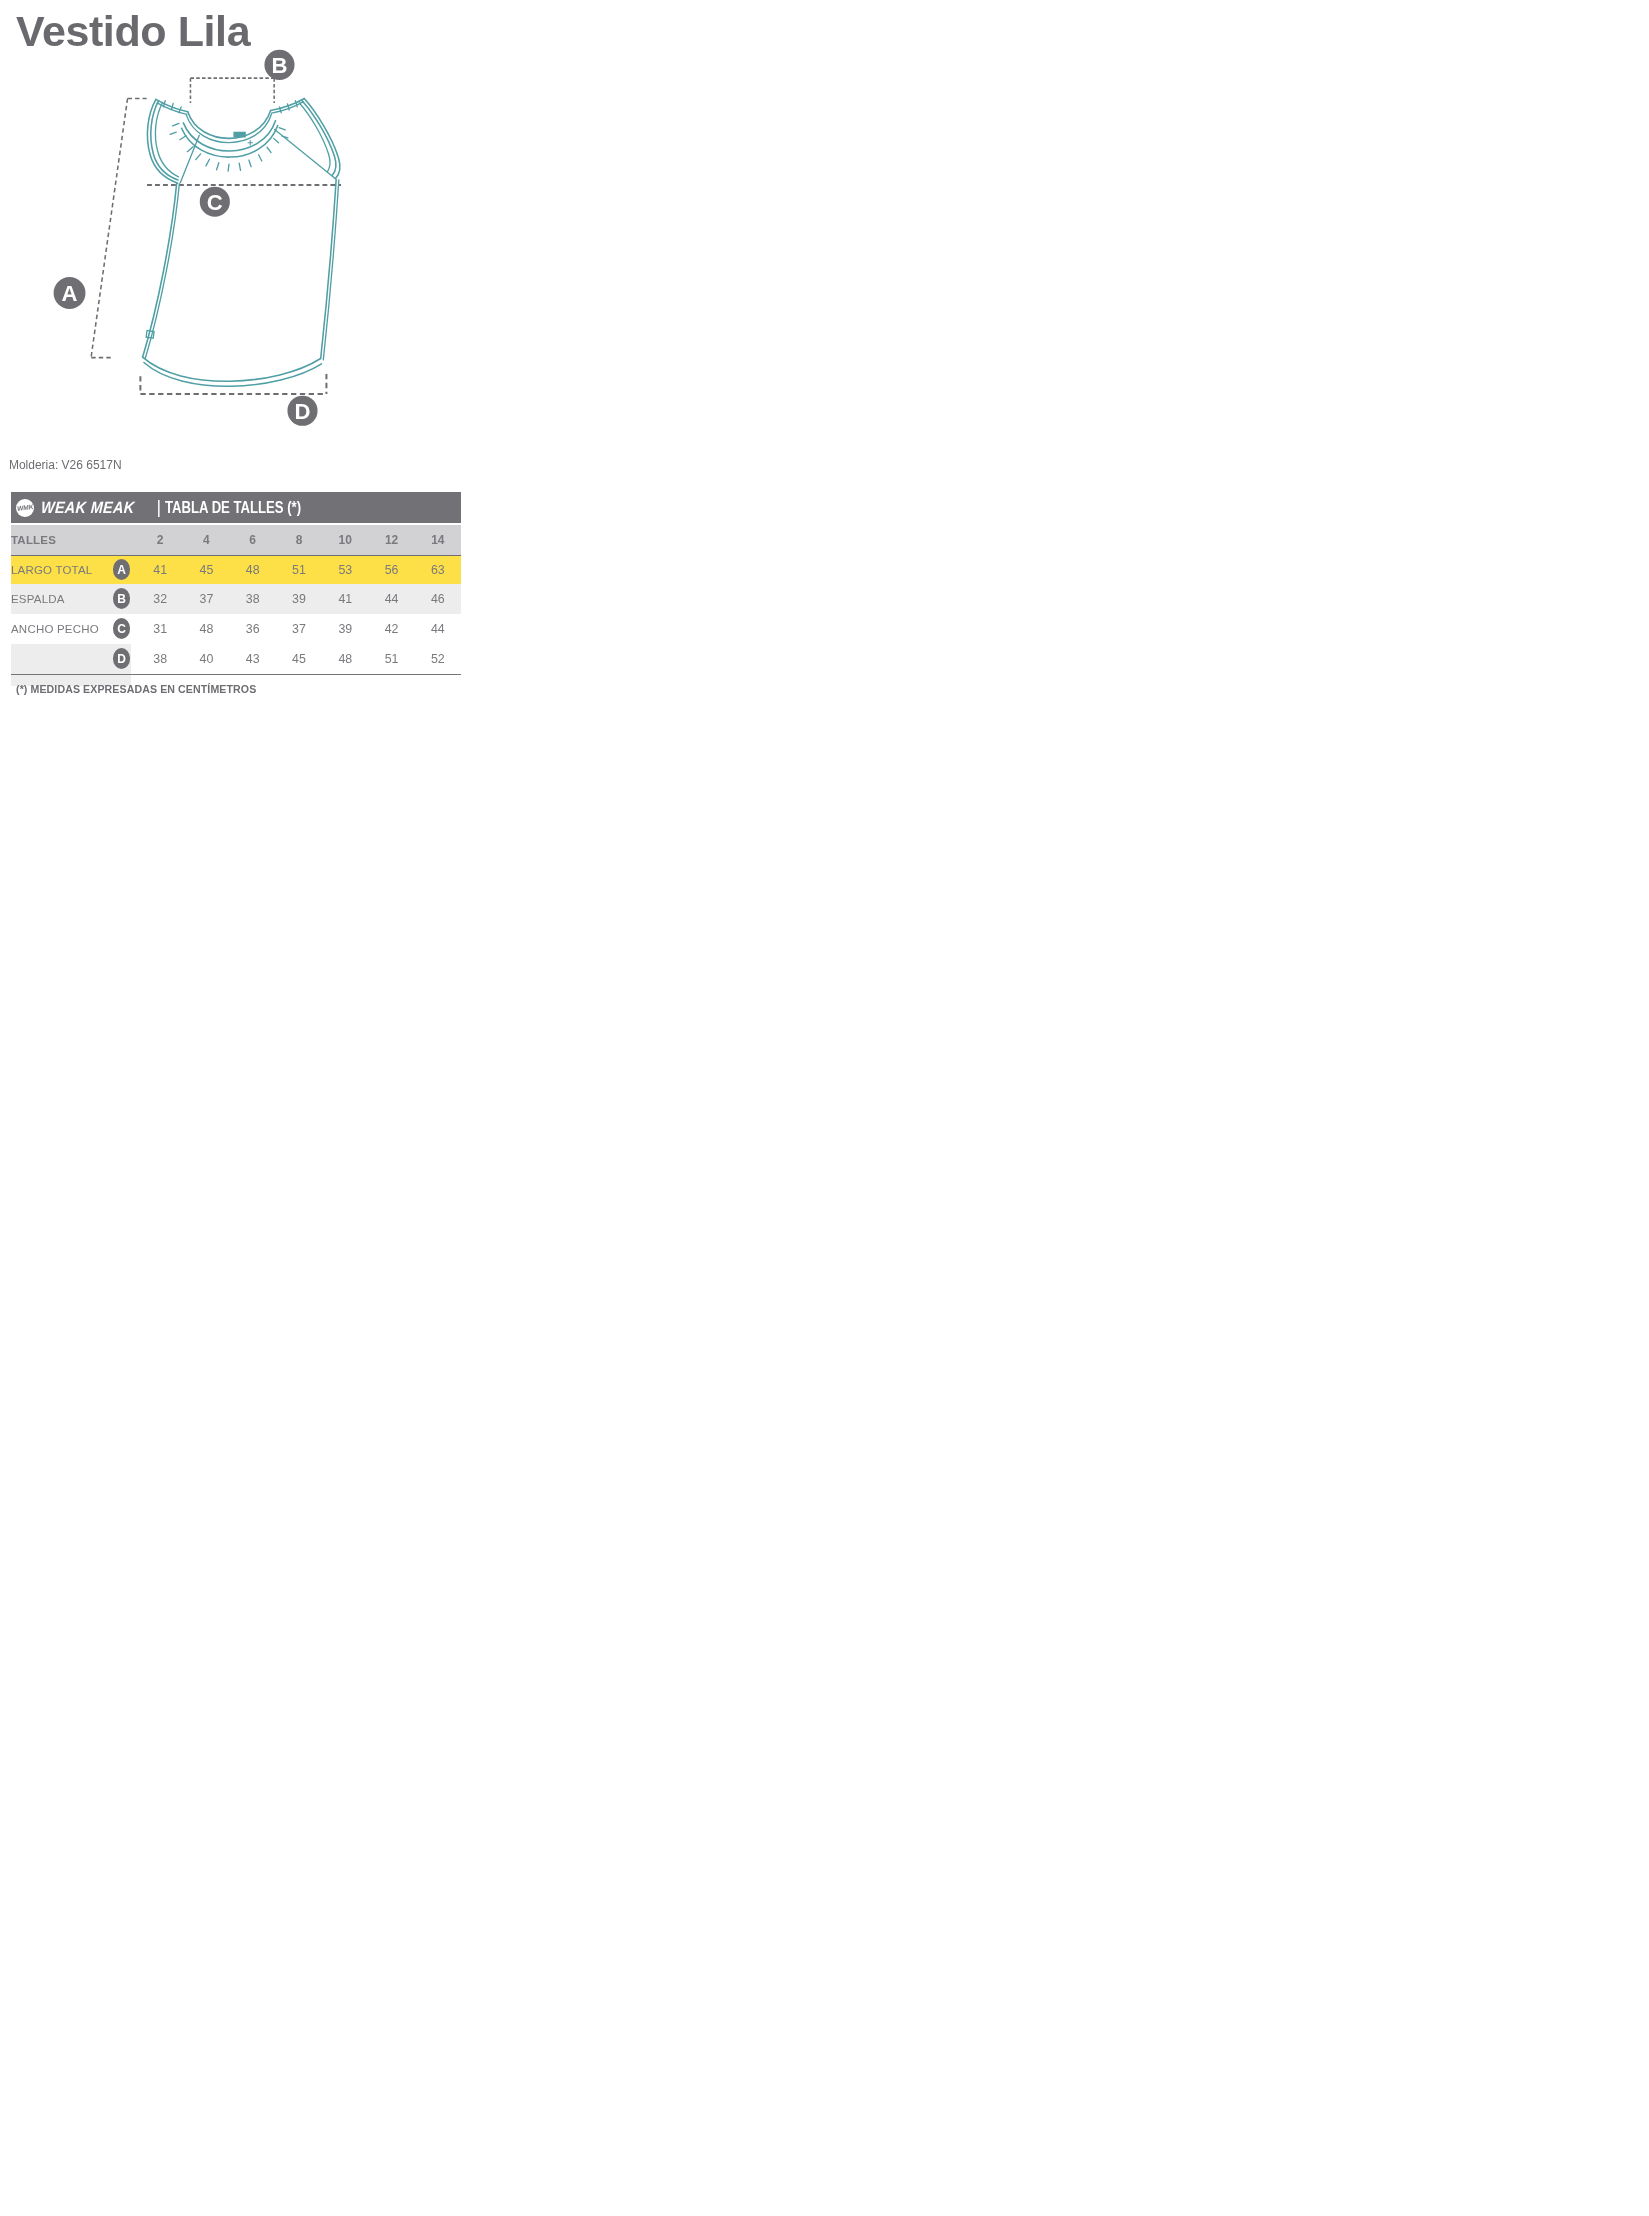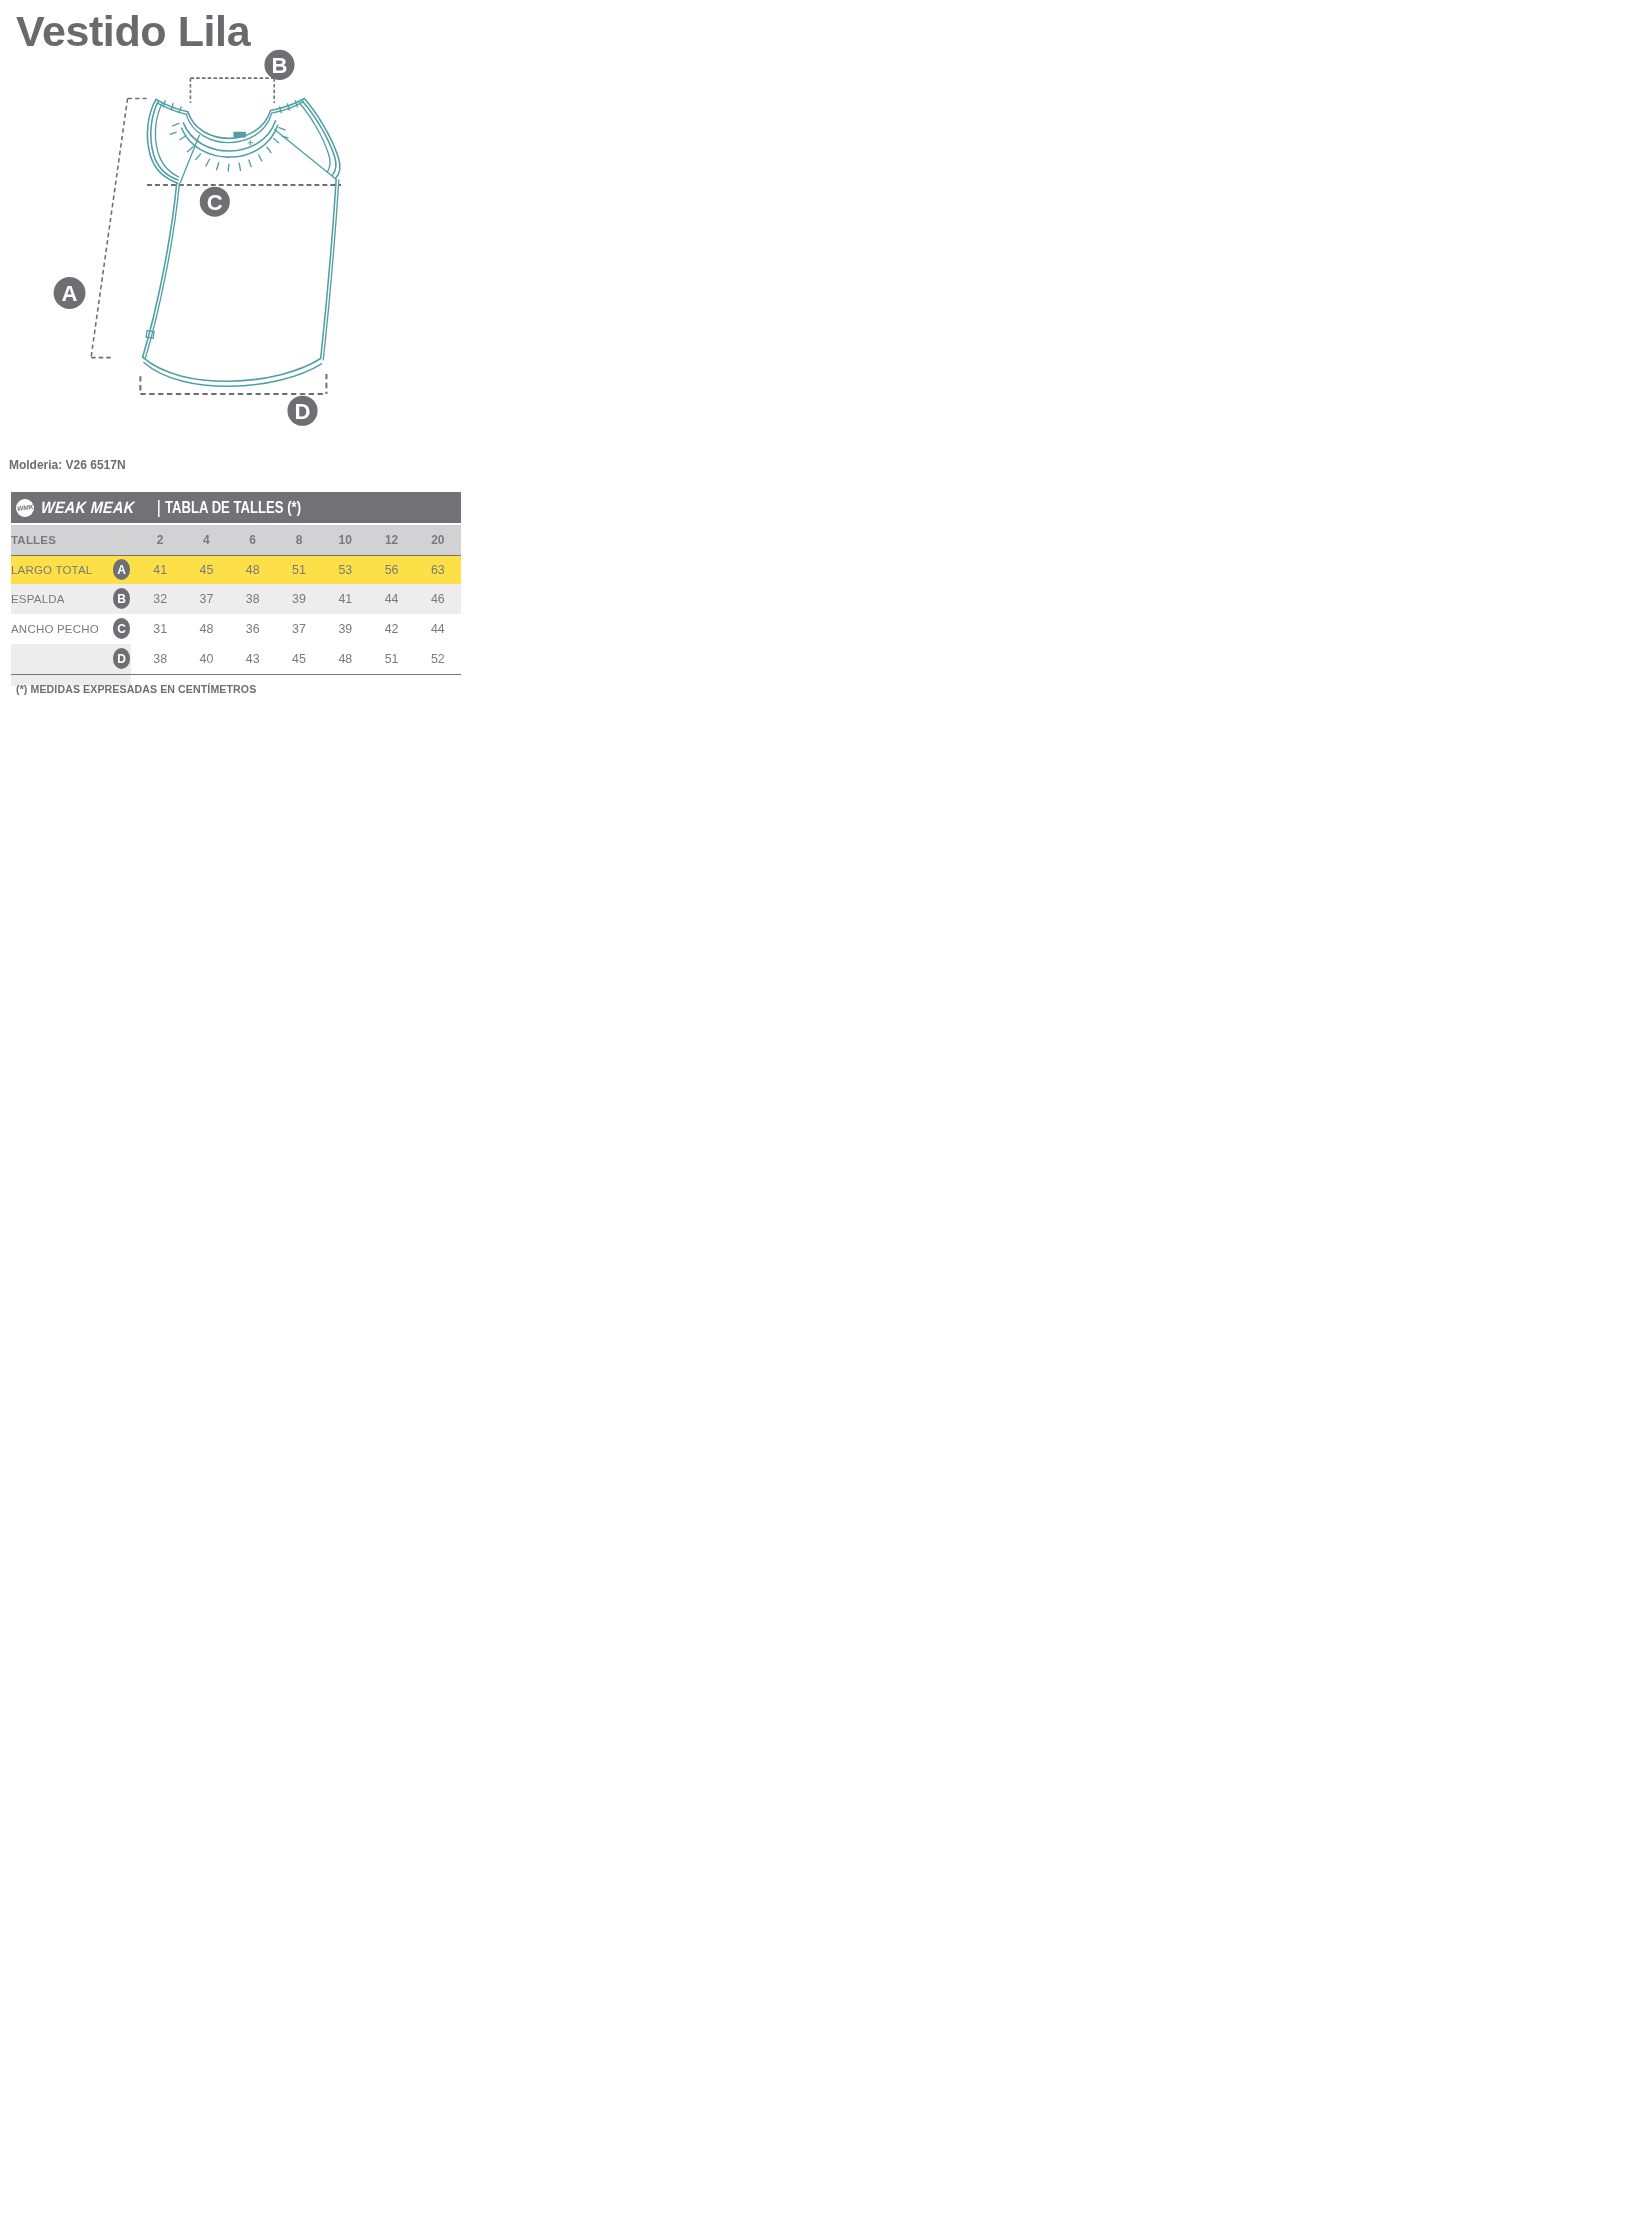--- a/index.html
+++ b/index.html
@@ -9,21 +9,21 @@
     font-family:"Liberation Sans", sans-serif;
   }
   .page-title {
     position:absolute; left:16px; top:7px;
     font-size:43px; font-weight:bold; color:#6A696D; letter-spacing:-0.4px;
   }
   .diagram-svg { position:absolute; left:0; top:0; width:481px; height:461px; }
 
   .pattern-ref {
     position:absolute; left:8.9px; top:458px;
-    font-size:12px; font-weight:bold; color:#6E6D72;
+    font-size:12px; font-weight:normal; color:#6E6D72;
   }
 
   .size-table {
     position:absolute; left:11px; top:492px; width:450px;
     color:#7A797D;
   }
   .thead {
     height:31px; background:#727176; display:flex; align-items:center;
     position:relative; z-index:2;
   }
@@ -185,21 +185,21 @@
 
   <div class="row sizes-row">
     <span class="lbl">TALLES</span>
     <span class="bcol"></span>
     <span class="val">2</span>
     <span class="val">4</span>
     <span class="val">6</span>
     <span class="val">8</span>
     <span class="val">10</span>
     <span class="val">12</span>
-    <span class="val">20</span>
+    <span class="val">14</span>
   </div>
 
   <div class="sep-line"></div>
 
   <div class="row r-largo">
     <span class="lbl">LARGO TOTAL</span>
     <span class="bcol">
         <span class="tbadge">
           <span>A</span>
         </span>

